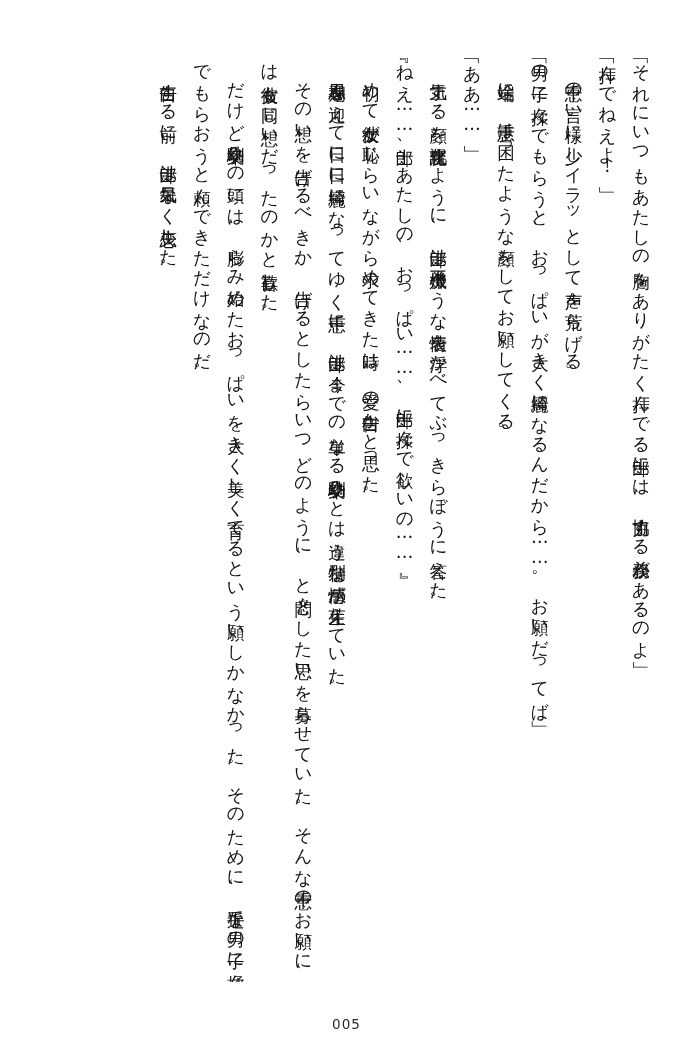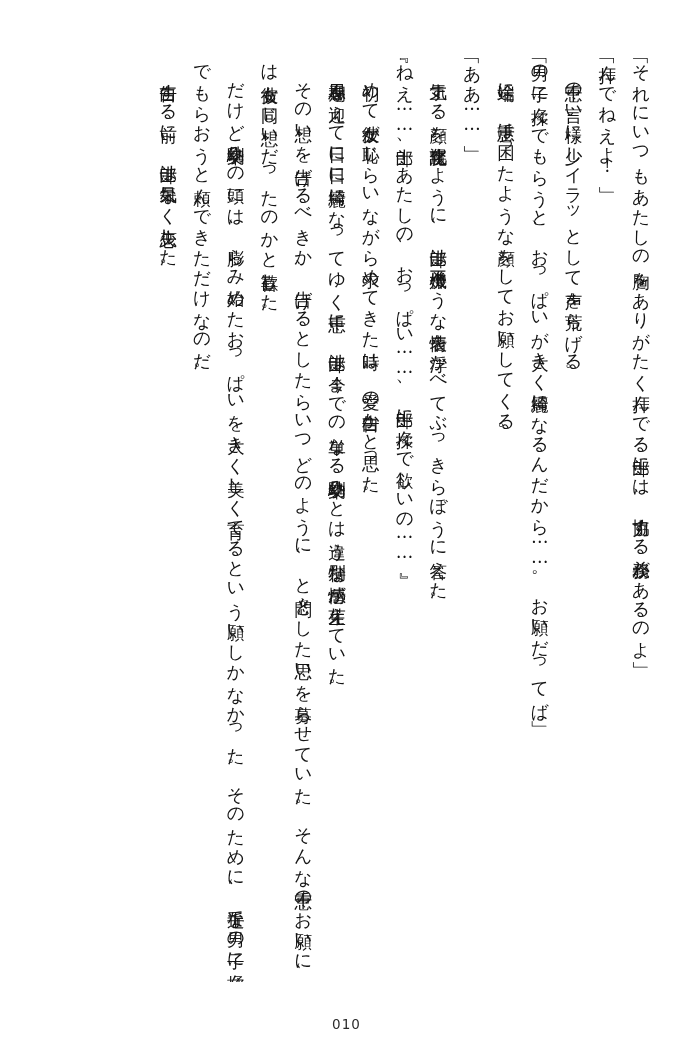--- a/index.html
+++ b/index.html
@@ -72,15 +72,15 @@
     <p>「ああ……」</p>
     <p class="indent">上気する顔を誤魔化すように、士郎は不機嫌そうな表情を浮かべてぶっきらぼうに答えた。</p>
     <p>『ねえ……士郎、あたしの、おっぱい……、士郎に揉んで欲しいの……』</p>
     <p class="indent">初めて彼女が恥じらいながら求めてきた時は、愛の告白かと思った。</p>
     <p class="indent">思春期を迎えて日に日に綺麗になってゆく千恵に、士郎は今までの単なる幼馴染みとは違う特別な感情が芽生えていた。</p>
     <p class="indent">その想いを告げるべきか、告げるとしたらいつどのように、と悶々とした思いを募らせていた。そんな千恵のお願いに、士郎は彼女も同じ想いだったのかと歓喜した。</p>
     <p class="indent">だけど幼馴染みの頭には、膨らみ始めたおっぱいを大きく美しく育てるという願いしかなかった。そのために、手近な男の子に揉んでもらおうと頼んできただけなのだ。</p>
     <p class="indent">告白する前に、士郎は呆気なく失恋した。</p>
   </div>
 
-  <div id="page-number">010</div>
+  <div id="page-number">005</div>
 
 </div>
 
 </body></html>

